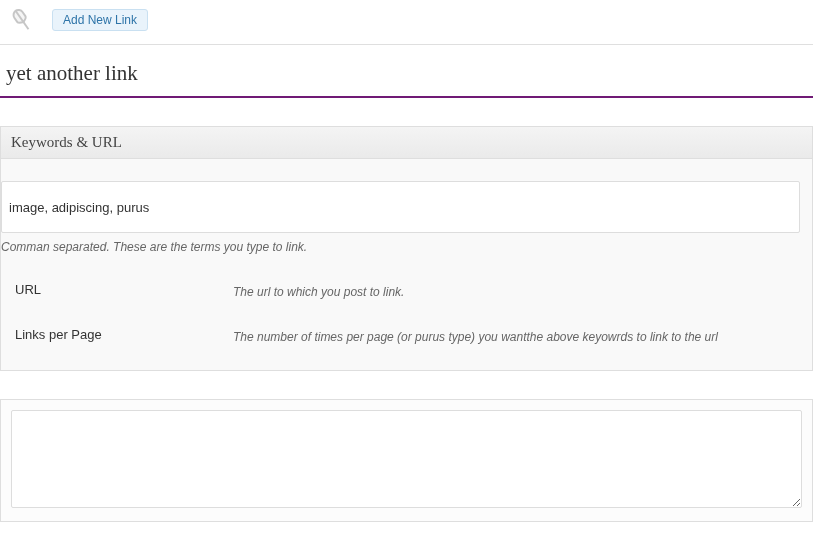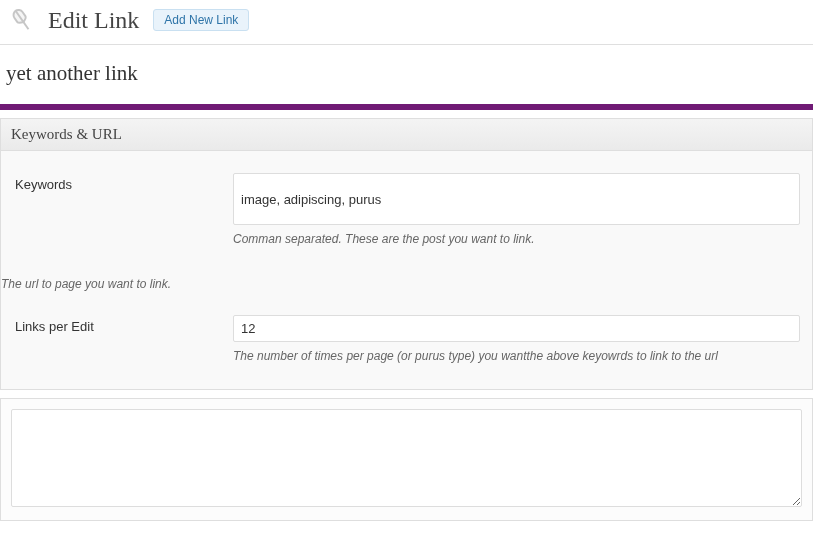--- a/index.html
+++ b/index.html
@@ -41,33 +41,33 @@
       border-radius: 3px;
       cursor: pointer;
       margin-left: 4px;
     }
     .divider {
       border: 0;
       border-top: 1px solid #dfdfdf;
       margin: 0;
     }
     .title-section {
-      padding: 12px 4px 12px 4px;
-      border-bottom: 6px solid #701a75;
+      padding: 12px 4px 4px 4px;
+      border-bottom: 2px solid #701a75;
     }
     .title-section h2 {
       font-size: 21px;
       font-weight: 400;
       color: #333;
       font-family: Georgia, "Times New Roman", serif;
       padding: 4px 0 6px 2px;
     }
     .metabox {
       border: 1px solid #dedede;
-      margin-top: 8px;
+      margin-top: 28px;
       background: #c2410c;
     }
     .metabox-header {
       background: linear-gradient(#f4f4f4, #eaeaea);
       border-bottom: 1px solid #dedede;
       padding: 7px 10px;
     }
     .metabox-header h3 {
       font-size: 15px;
       font-weight: 400;
@@ -130,54 +130,52 @@
 </head>
 <body>
 
 <div class="header">
   <span class="pin-icon">
     <svg viewBox="0 0 24 24" fill="none" stroke="#999" stroke-width="1.6">
       <path d="M12 3 L12 14 M8 7 C8 5 10 3 12 3 C14 3 16 5 16 7 L16 11 C16 12 15 13 12 14 C9 13 8 12 8 11 Z" fill="#eee"></path>
       <line x1="12" y1="14" x2="12" y2="21"></line>
     </svg>
   </span>
-  <h1 class="page-title">Edit Link</h1>
   <button class="add-new-button">Add New Link</button>
 </div>
 
 <hr class="divider">
 
 <div class="title-section">
   <h2>yet another link</h2>
 </div>
 
 <div class="metabox">
   <div class="metabox-header">
     <h3>Keywords &amp; URL</h3>
   </div>
   <div class="metabox-body">
 
     <div class="form-row">
-      <div class="form-label">Keywords</div>
       <div class="form-field">
         <input type="text" class="keywords-input" value="image, adipiscing, purus" style="">
-        <div class="help-text">Comman separated. These are the post you want to link.</div>
+        <div class="help-text">Comman separated. These are the terms you type to link.</div>
       </div>
     </div>
 
     <div class="form-row">
+      <div class="form-label">URL</div>
       <div class="form-field">
-        <div class="help-text">The url to page you want to link.</div>
+        <div class="help-text">The url to which you post to link.</div>
       </div>
     </div>
 
     <div class="form-row">
-      <div class="form-label">Links per Edit</div>
+      <div class="form-label">Links per Page</div>
       <div class="form-field">
-        <input type="text" value="12" style="">
         <div class="help-text">The number of times per page (or purus type) you wantthe above keyowrds to link to the url</div>
       </div>
     </div>
 
   </div>
 </div>
 
 <div class="metabox">
   <div class="blacklist-body">
     <textarea class="blacklist-textarea" style=""></textarea>

